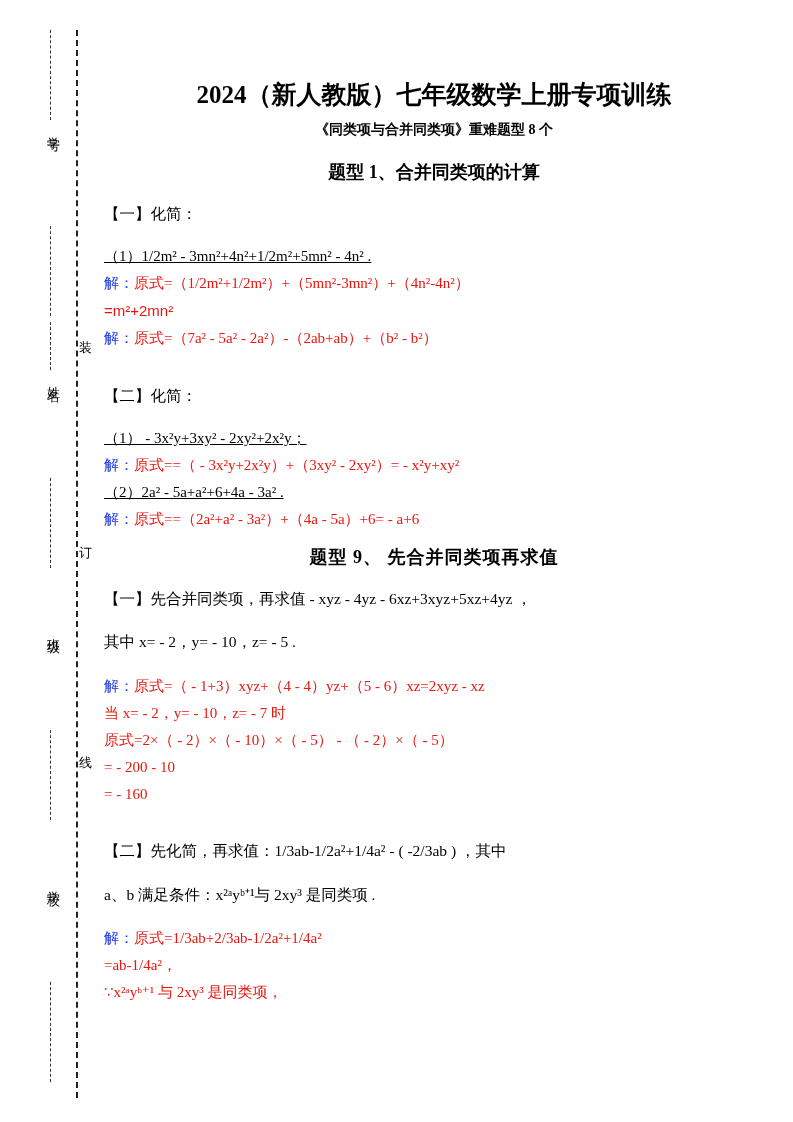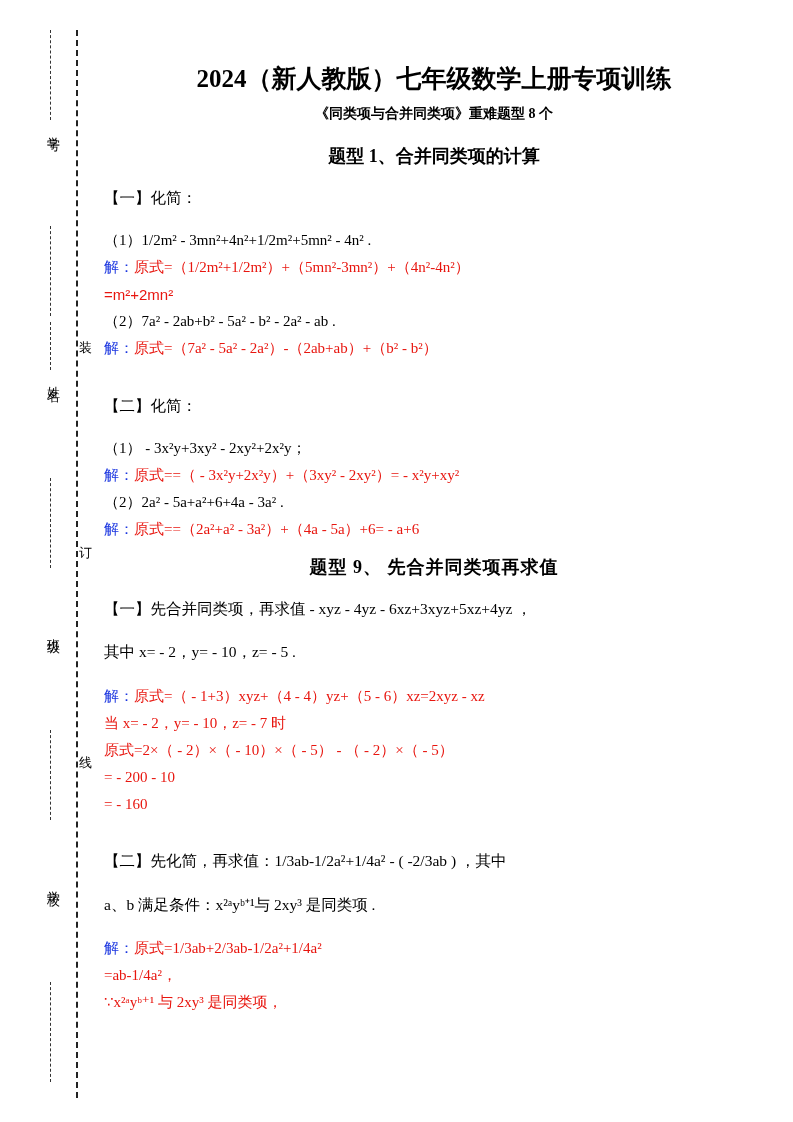--- a/index.html
+++ b/index.html
@@ -54,21 +54,21 @@
     font-size: 13px;
     font-family: "Liberation Serif", serif;
     writing-mode: vertical-rl;
     text-orientation: upright;
   }
 
   
   .content {
     position: absolute;
     left: 104px;
-    top: 62px;
+    top: 78px;
     width: 660px;
   }
   h1.doc-title {
     font-family: "Liberation Serif", serif;
     font-size: 25px;
     font-weight: bold;
     text-align: center;
     margin: 0 0 10px 0;
     letter-spacing: 0px;
   }
@@ -87,20 +87,21 @@
     margin: 4px 0 6px 0;
   }
   h3.section-title.wide {
     letter-spacing: 1px;
   }
   .line {
     font-size: 15px;
     line-height: 26px;
     margin: 0;
     white-space: pre-wrap;
+    text-decoration: underline;
   }
   .prompt {
     font-size: 15.5px;
     line-height: 28px;
     font-family: "Liberation Serif", serif;
   }
   .red {
     color: #e8160f;
   }
   .ans {
@@ -144,21 +145,20 @@
   <h2 class="doc-subtitle">《同类项与合并同类项》重难题型 8 个</h2>
 
   <h3 class="section-title">题型 1、合并同类项的计算</h3>
 
   <p class="prompt cjk">【一】化简：</p>
 
   <p class="line cjk">（1）1/2m² - 3mn²+4n²+1/2m²+5mn² - 4n² .</p>
   <p class="ans"><span class="lab cjk">解：</span><span class="red cjk">原式=（1/2m²+1/2m²）+（5mn²-3mn²）+（4n²-4n²）</span></p>
   <p class="ans red">=m²+2mn²</p>
 
-  <p class="line cjk">（2）7a² - 2ab+b² - 5a² - b² - 2a² - ab .</p>
   <p class="ans"><span class="lab cjk">解：</span><span class="red cjk">原式=（7a² - 5a² - 2a²）-（2ab+ab）+（b² - b²）</span></p>
 
   <div class="spacer-md"></div>
 
   <p class="prompt cjk">【二】化简：</p>
 
   <p class="line cjk">（1） - 3x²y+3xy² - 2xy²+2x²y；</p>
   <p class="ans"><span class="lab cjk">解：</span><span class="red cjk">原式==（ - 3x²y+2x²y）+（3xy² - 2xy²）= - x²y+xy²</span></p>
 
   <p class="line cjk">（2）2a² - 5a+a²+6+4a - 3a² .</p>

